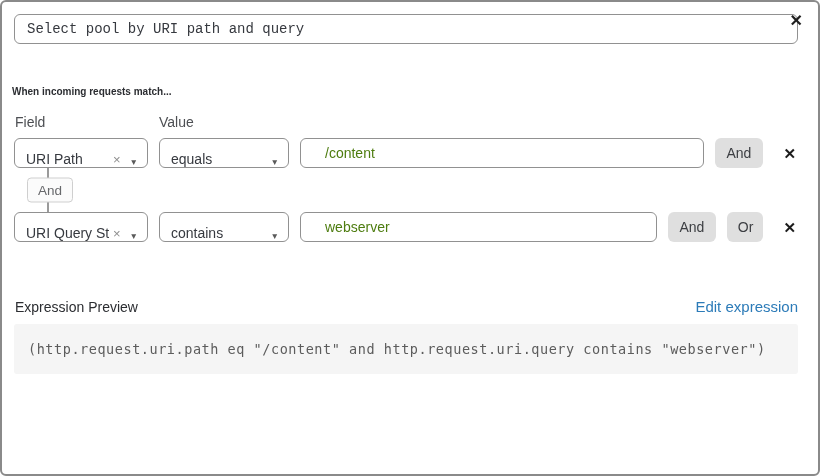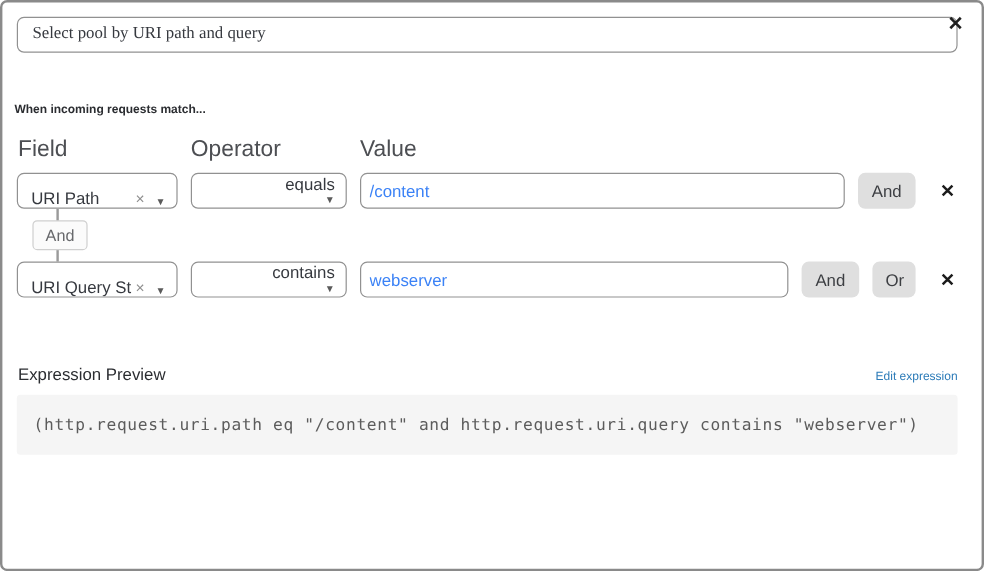--- a/index.html
+++ b/index.html
@@ -32,50 +32,50 @@
 
   .rule-label { margin-top: 21px; font-size: 14.5px; color: #38393c; }
   .rule-helper { margin-top: 5px; font-size: 14px; color: #9b9b9b; }
 
   .text-input {
     display: block; width: 100%; height: 30px;
     margin-top: 12px;
     border: 1px solid #919191; border-radius: 6px;
     padding: 0 12px;
     font-size: 14px; color: #36393f;
-    font-family: Liberation Serif, serif;
+    font-family: Liberation Mono, monospace;
     background: #fff; outline: none;
   }
 
   .match-heading { margin-top: 42px; font-size: 10px; font-weight: 700; color: #2b2d31; margin-left: -2px; }
 
-  .cols { display: flex; gap: 11px; margin-top: 17px; font-size: 19px; color: #4d4f53; }
+  .cols { display: flex; gap: 11px; margin-top: 17px; font-size: 14px; color: #4d4f53; }
   .col-field { width: 134px; padding-left: 1px; }
   .col-operator { width: 130px; }
   .col-value { flex: 1; }
 
   .rule-row { display: flex; gap: 11px; margin-top: 8px; align-items: center; }
 
   .select {
     height: 30px; border: 1px solid #919191; border-radius: 6px;
     background: #fff; display: flex; align-items: flex-end;
     padding: 0 9px 0 11px; font-size: 14px; color: #36393f;
     cursor: pointer; overflow: hidden; white-space: nowrap;
   }
   .select.field { width: 134px; }
-  .select.operator { width: 130px; flex-direction: column; }
+  .select.operator { width: 130px; }
   .select .lbl { overflow: hidden; text-overflow: clip; }
   .select .spacer { margin-left: auto; }
   .clear-x { font-size: 13px; color: #8e8e8e; margin-left: auto; padding: 0 3px; }
   .caret { font-size: 8.5px; color: #5a5a5a; margin-left: 6px; }
 
   .value-input {
     flex: 1; height: 30px;
     border: 1px solid #919191; border-radius: 6px;
-    padding: 0 7px; font-size: 14px; color: #3b82f6;
+    padding: 0 24px; font-size: 14px; color: #4d7c0f;
     font-family: "Liberation Sans", sans-serif; outline: none;
   }
 
   .logic-btn {
     height: 30px; min-width: 45px; padding: 0 12px;
     background: #dfdfdf; border: none; border-radius: 6px;
     font-size: 14px; color: #3c3e42; cursor: pointer;
     font-family: "Liberation Sans", sans-serif;
   }
   .logic-btn.or { min-width: 36px; padding: 0 10px; text-align: right; }
@@ -93,21 +93,21 @@
     width: 1.5px; background: #9a9a9a;
   }
   .connector .badge {
     position: absolute; left: 13px; top: 50%; transform: translateY(-50%);
     background: #fbfbfb; border: 1px solid #cfcfcf; border-radius: 4px;
     padding: 4px 10px; font-size: 13.5px; color: #68696c; z-index: 1;
   }
 
   .expr-head { display: flex; justify-content: space-between; align-items: baseline; margin-top: 56px; }
   .expr-label { font-size: 14px; color: #2b2d31; padding-left: 1px; }
-  .expr-edit { font-size: 10px; color: #2c7bb8; text-decoration: none; cursor: pointer; }
+  .expr-edit { font-size: 15px; color: #2c7bb8; text-decoration: none; cursor: pointer; }
 
   .expr-code {
     margin-top: 9px; height: 50px;
     background: #f5f5f5; border-radius: 3px;
     display: flex; align-items: center;
     padding: 0 14px;
     font-family: "DejaVu Sans Mono", monospace;
     font-size: 13.5px; letter-spacing: .55px; color: #5c5c5c;
     white-space: nowrap; overflow: hidden;
   }
@@ -119,21 +119,20 @@
 
   <button class="close-btn">✕</button>
 
 
   <input class="text-input" type="text" value="Select pool by URI path and query" style="">
 
   <div class="match-heading">When incoming requests match...</div>
 
   <div class="cols">
     <div class="col-field">Field</div>
-    <div class="col-operator">Operator</div>
     <div class="col-value">Value</div>
   </div>
 
   <div class="rule-row">
     <div class="select field">
       <span class="lbl">URI Path</span>
       <span class="clear-x">×</span>
       <span class="caret">▼</span>
     </div>
     <div class="select operator">

